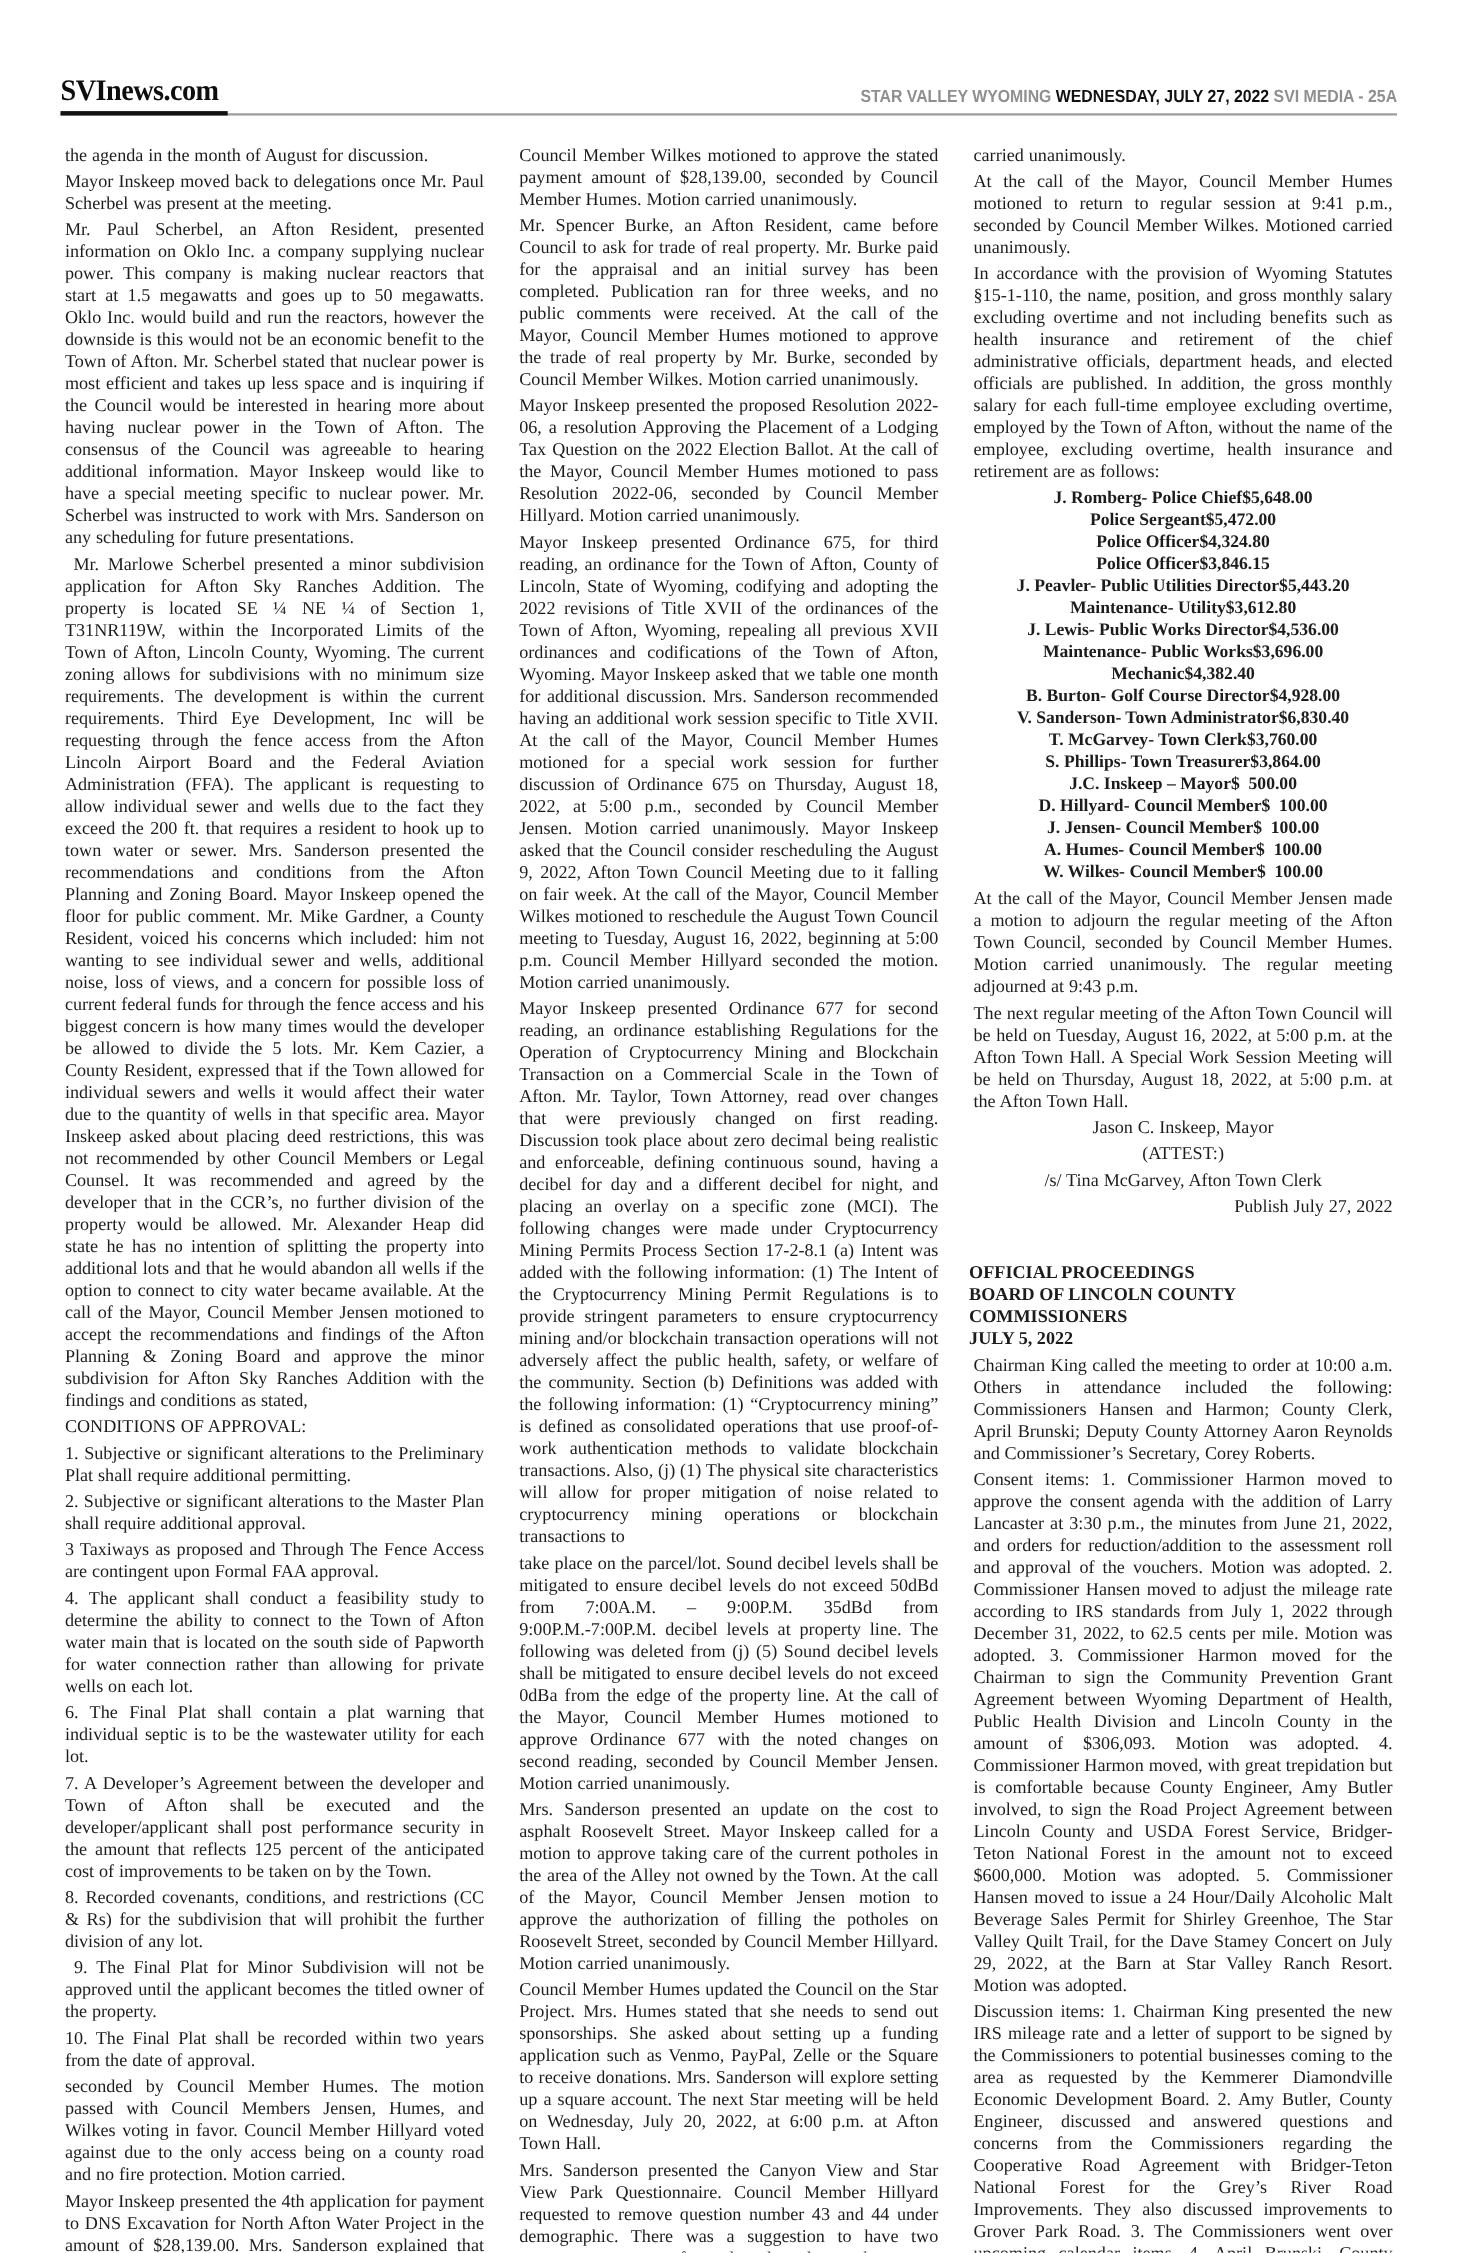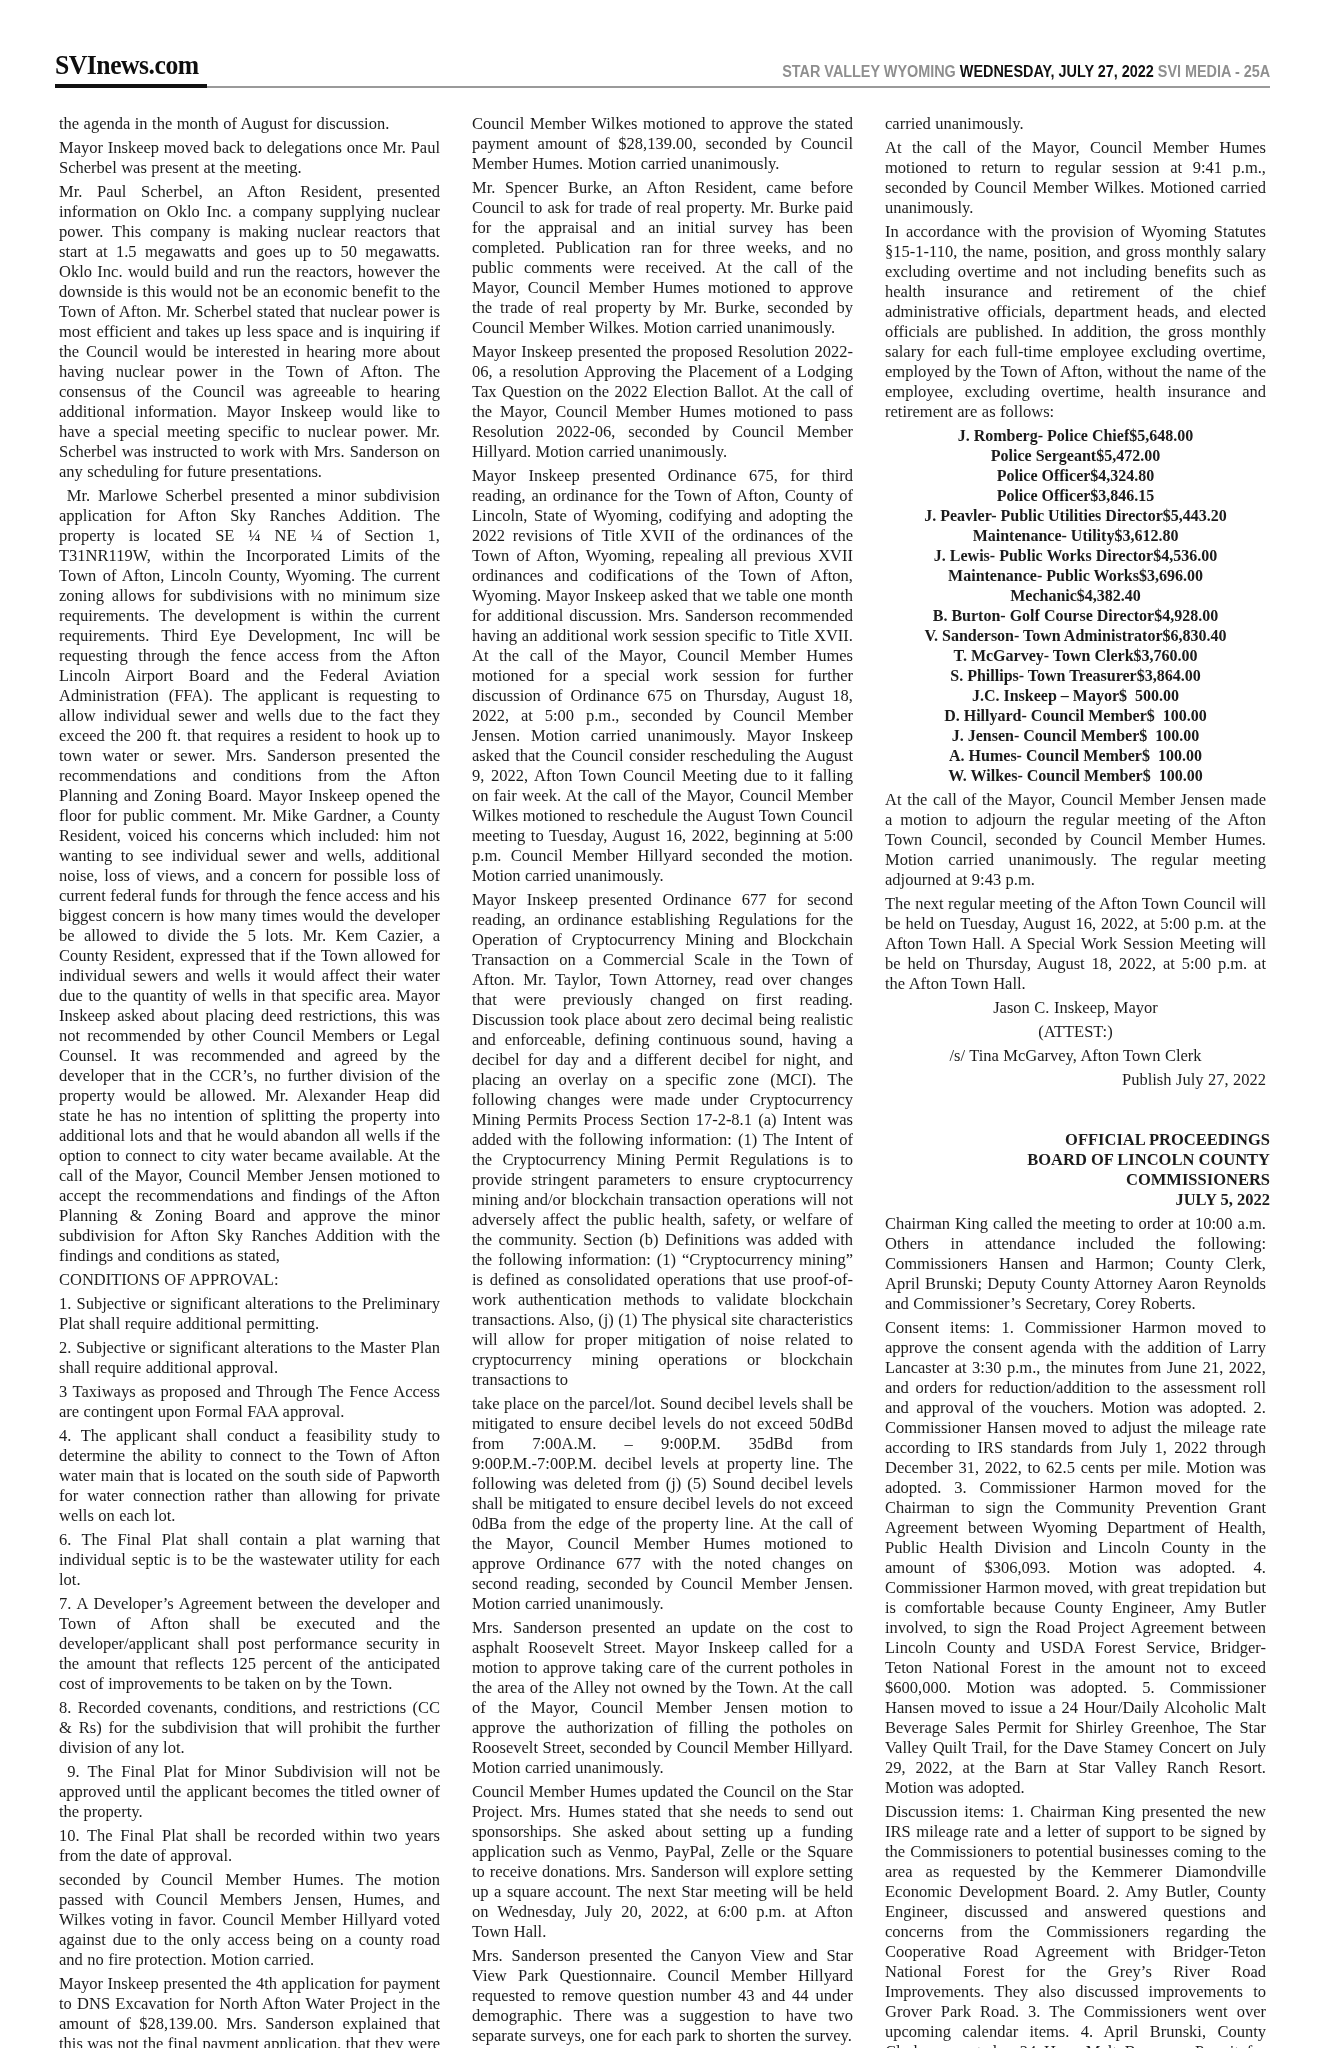--- a/index.html
+++ b/index.html
@@ -1,38 +1,38 @@
 <!DOCTYPE html>
 <html><head>
 <meta charset="utf-8">
 <style>
   html,body{margin:0;padding:0;background:#ffffff;}
   body{width:1325px;height:2048px;overflow:hidden;
        font-family:"Liberation Serif","DejaVu Serif",serif;color:#1c1c1c;}
   .page{padding:0 55px;}
   
   .hdr{display:flex;justify-content:space-between;align-items:flex-end;
-       padding-top:50px;padding-bottom:5px;}
+       padding-top:67px;padding-bottom:5px;}
   .masthead{font-weight:700;font-size:27px;letter-spacing:-0.5px;color:#0e0e0e;
             transform:scaleX(.95);transform-origin:left bottom;}
   .hdr-right{font-family:"Liberation Sans","DejaVu Sans",sans-serif;
              font-size:16px;transform:scaleX(.9);transform-origin:right bottom;
              white-space:nowrap;}
   .hdr-gray{color:#8f8f8f;font-weight:700;}
   .hdr-date{color:#111;font-weight:700;}
   .rule{position:relative;height:2px;background:#9a9a9a;}
   .rule::before{content:"";position:absolute;left:0;top:-2px;width:152px;height:4px;background:#111;}
   
   .columns{display:flex;gap:24px;padding-top:22px;}
   .col{flex:1 1 0;min-width:0;}
   .para{margin:4px;font-size:16.5px;line-height:20px;text-align:justify;
         text-justify:inter-word;word-spacing:.02em;}
   .para.left{text-align:center;}
   .publish{text-align:right;font-weight:400;}
-  .heading{margin:0;font-size:16.5px;line-height:20px;text-align:right;font-weight:700;}
+  .heading{margin:0;font-size:16.5px;line-height:20px;text-align:left;font-weight:700;}
   .heading.first{margin-top:40px;}
   .salary-row{display:flex;justify-content:center;font-size:16px;line-height:20px;font-weight:bold;}
   .salary-row .amt{white-space:pre;}
 </style>
 </head>
 <body>
 
 <div class="page">
 
   <header class="hdr">

